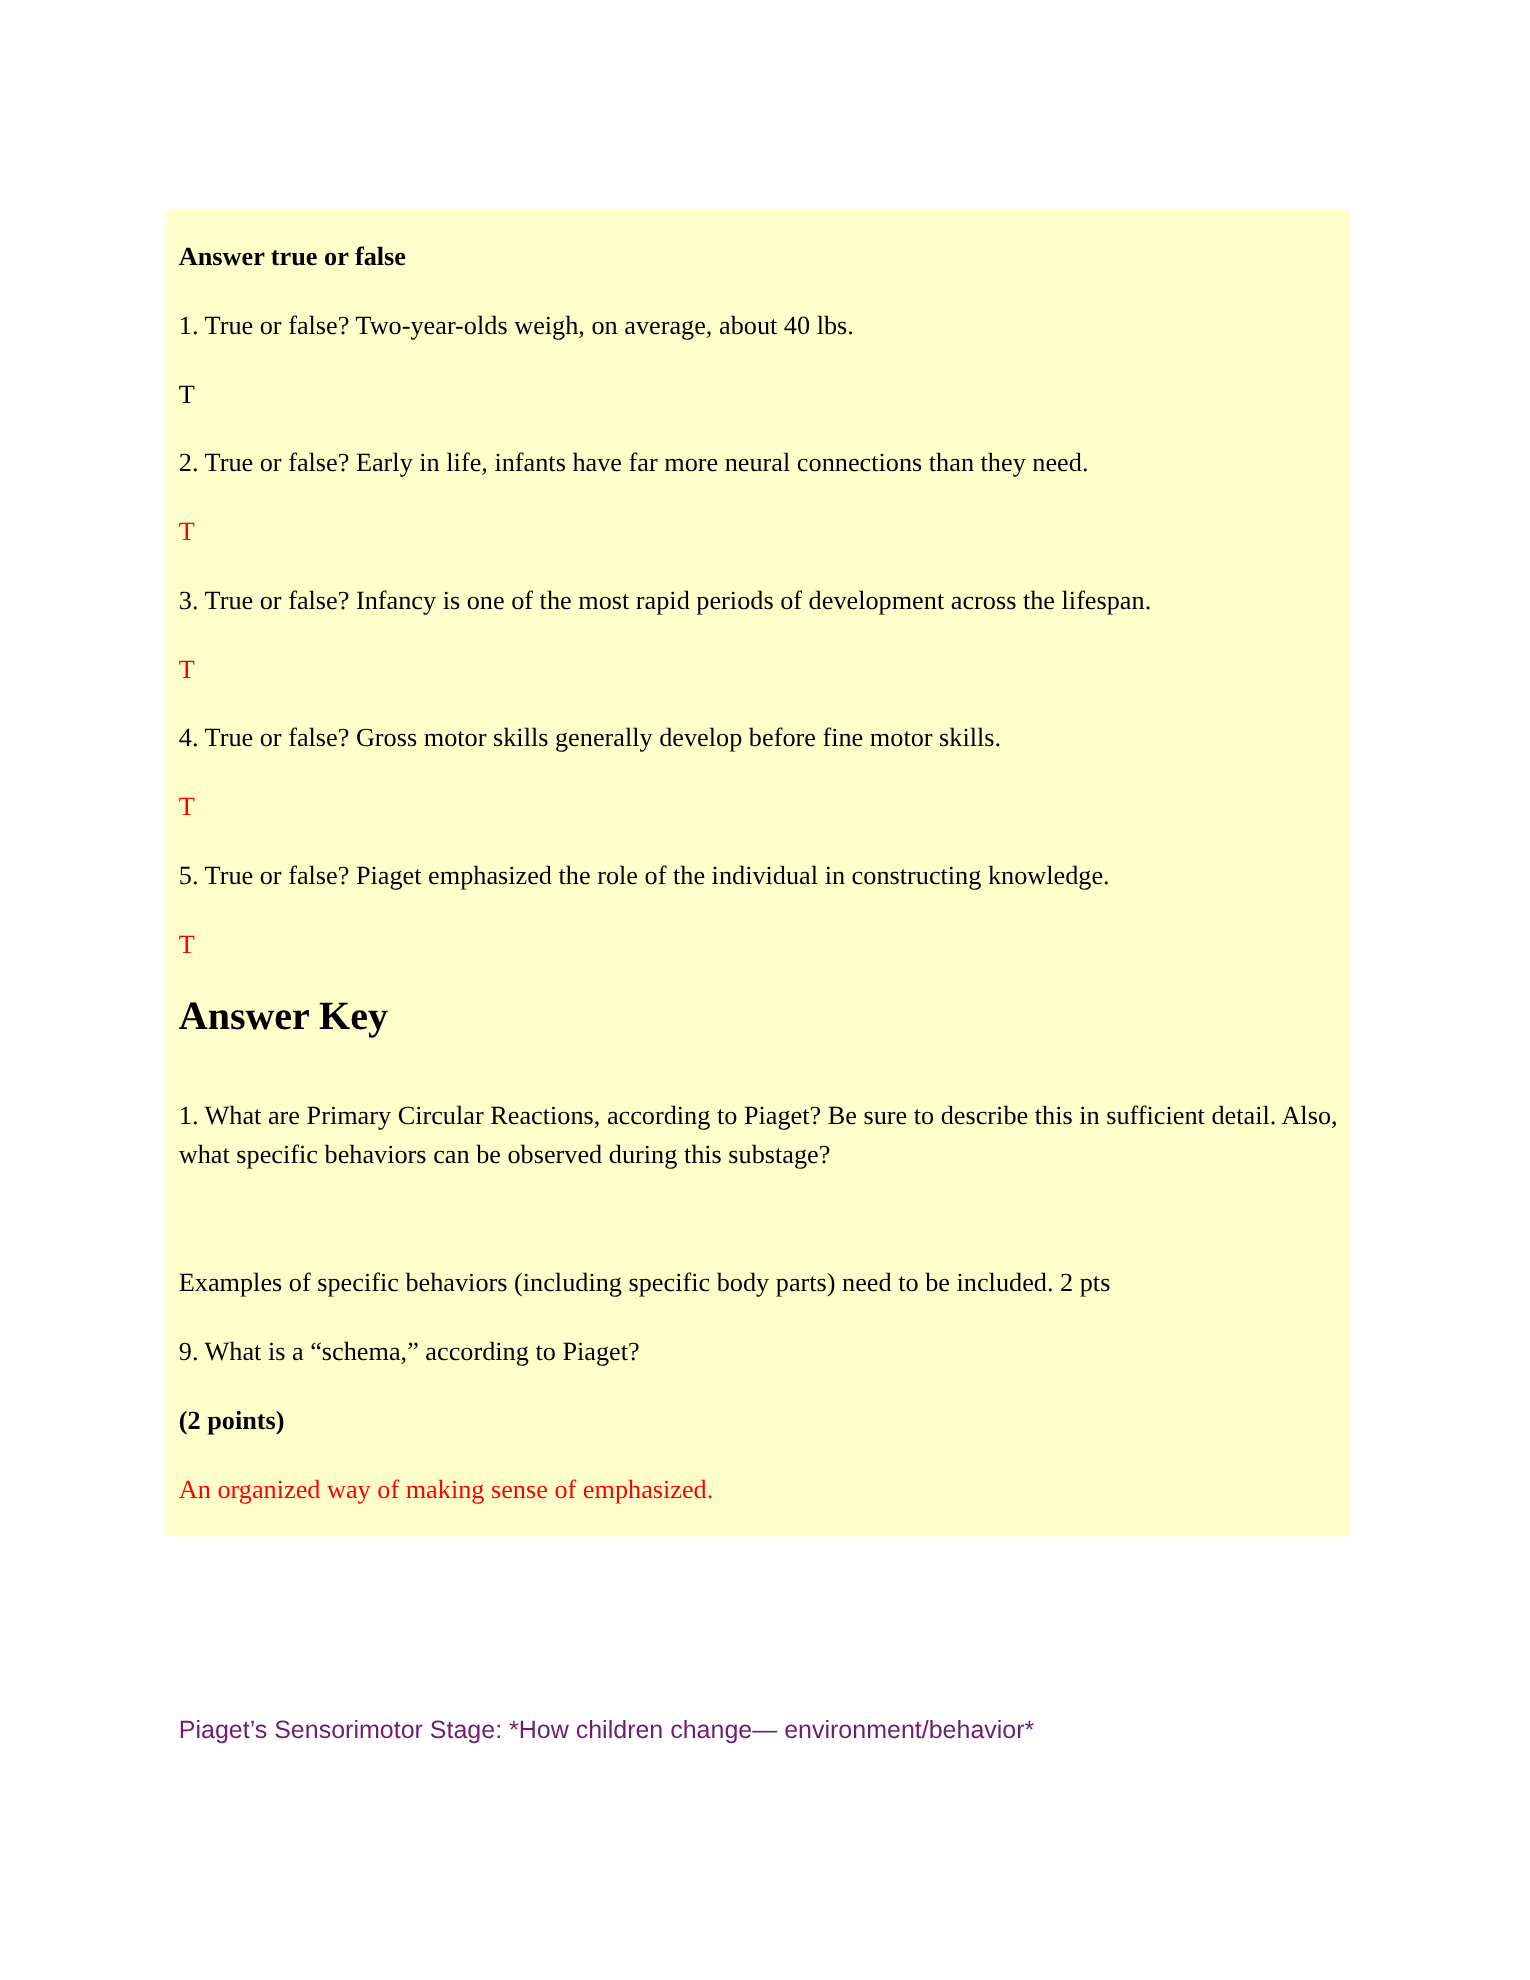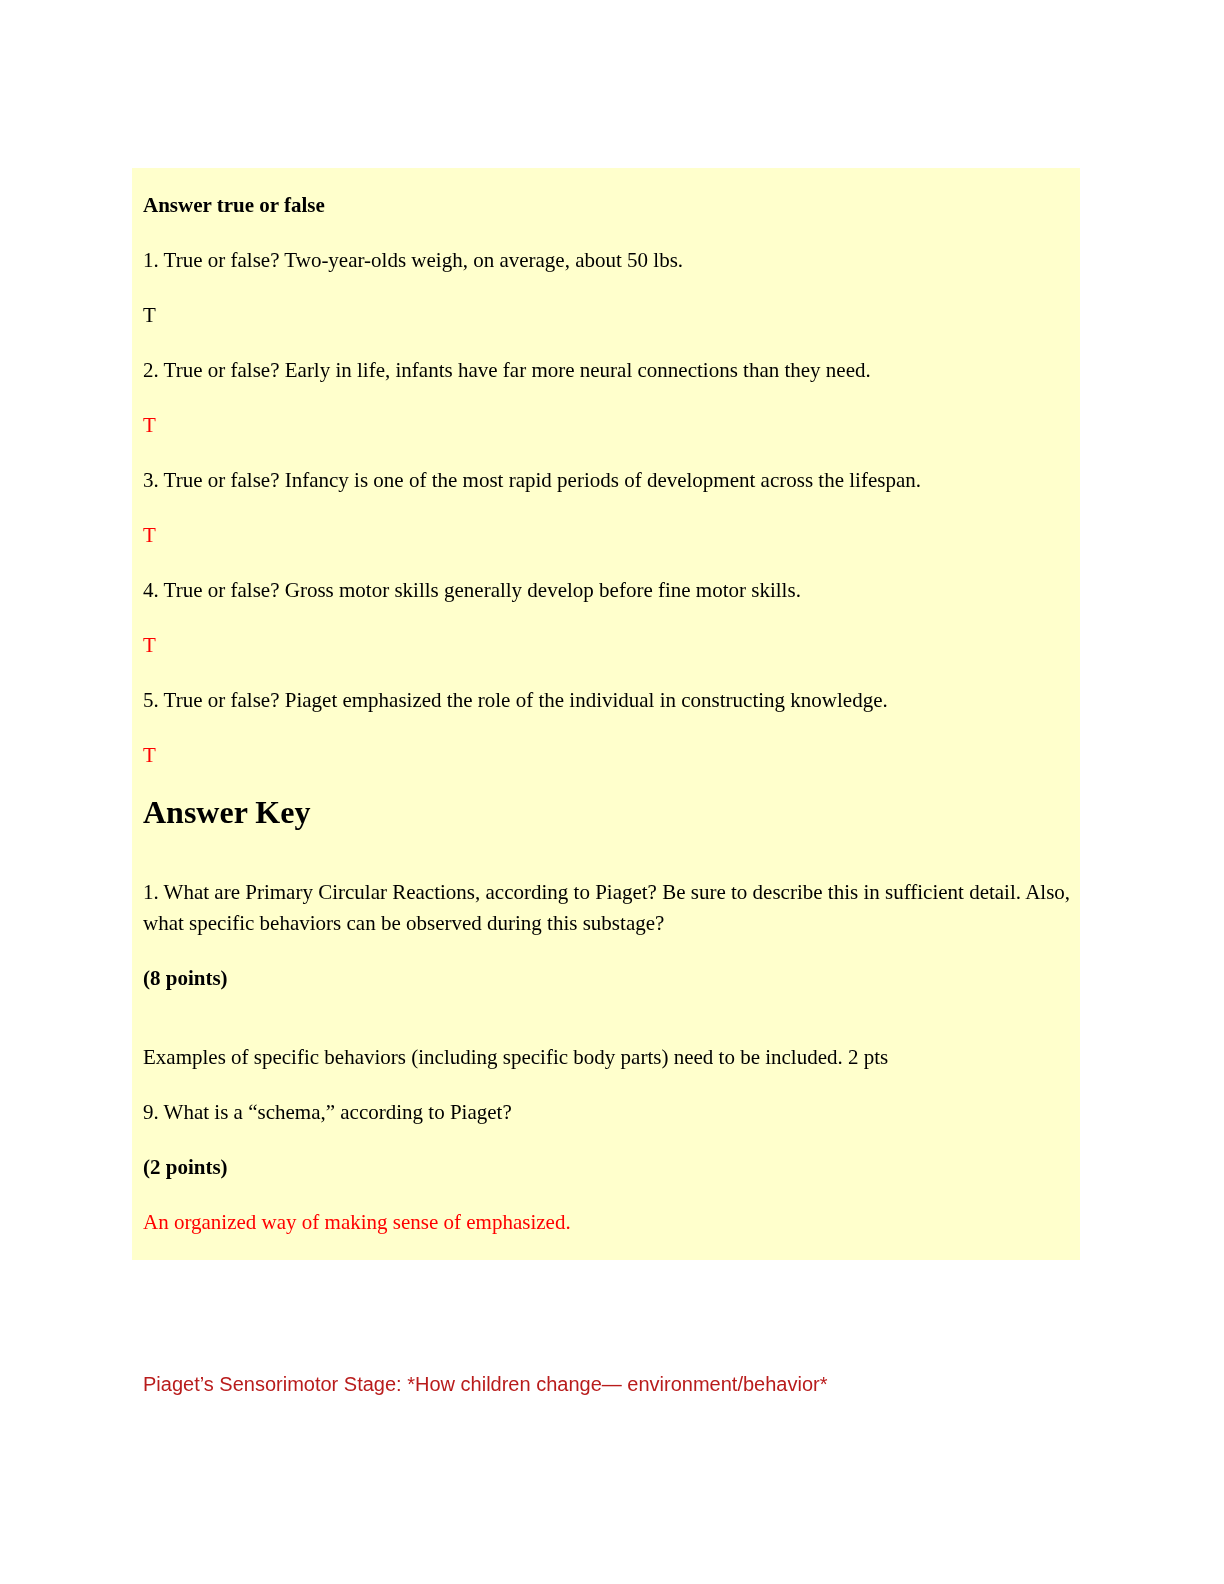--- a/index.html
+++ b/index.html
@@ -76,38 +76,38 @@
 
   
   .note-line {
     position: absolute;
     left: 143px;
     top: 1370px;
     width: 940px;
     font-family: "Liberation Sans", "DejaVu Sans", sans-serif;
     font-size: 20px;
     line-height: 28px;
-    color: #b91c1c;
+    color: #701a75;
   }
 </style>
 </head>
 <body>
 
 <div id="page">
 
   <div class="highlight-block">
     <div class="body-col">
 
       <div class="gap-sm"></div>
 
       <p class="bold">Answer true or false</p>
 
       <div class="gap"></div>
 
-      <p>1. True or false? Two-year-olds weigh, on average, about 50 lbs.</p>
+      <p>1. True or false? Two-year-olds weigh, on average, about 40 lbs.</p>
       <div class="gap"></div>
       <p class="answer-black">T</p>
 
       <div class="gap"></div>
 
       <p>2. True or false? Early in life, infants have far more neural connections than they need.</p>
       <div class="gap"></div>
       <p class="answer-red">T</p>
 
       <div class="gap"></div>
@@ -134,21 +134,20 @@
 
       <div class="gap"></div>
 
 
       <div class="gap"></div>
 
       <p>1. What are Primary Circular Reactions, according to Piaget? Be sure to describe this in sufficient detail. Also, what specific behaviors can be observed during this substage?</p>
 
       <div class="gap"></div>
 
-      <p class="bold">(8 points)</p>
 
       <div class="gap"></div>
 
 
       <div class="gap"></div>
 
       <p>Examples of specific behaviors (including specific body parts) need to be included. 2 pts</p>
 
       <div class="gap"></div>
 

